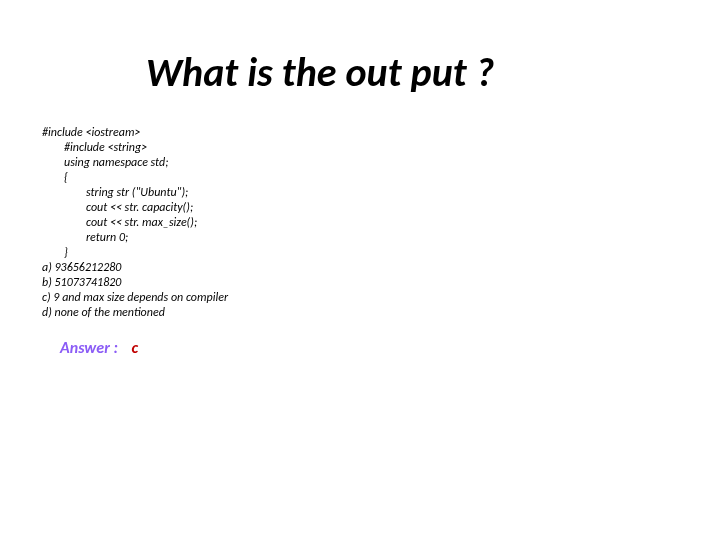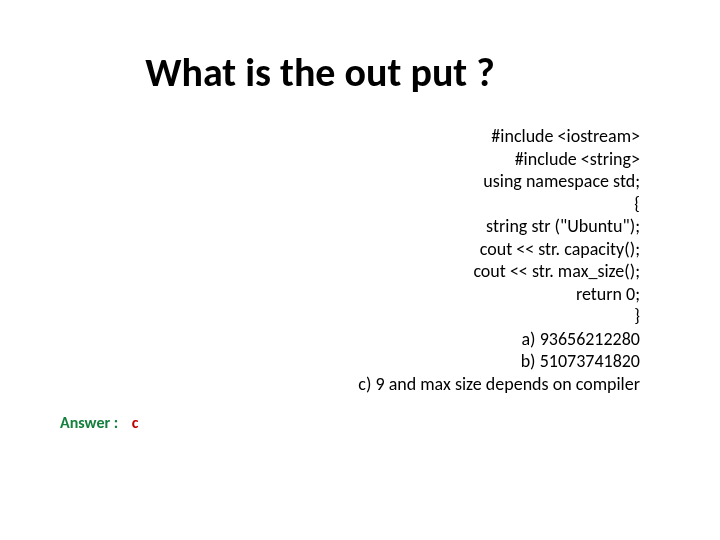--- a/index.html
+++ b/index.html
@@ -1,43 +1,42 @@
 <!DOCTYPE html>
 <html><head>
 <meta charset="utf-8">
 <style>
   * { margin: 0; padding: 0; box-sizing: border-box; }
   html, body { width: 720px; height: 540px; background: #fff; font-family: Calibri, Arial, sans-serif; }
-  .slide { width: 640px; height: 540px; position: relative; padding: 0; }
+  .slide { width: 640px; height: 540px; position: relative; padding: 0; font-style: italic; }
   .title {
     text-align: center;
     font-size: 40px;
     font-weight: 700;
     color: #000;
     padding-top: 48px;
     padding-bottom: 28px;
     letter-spacing: 0px;
   }
   .content {
     padding-left: 42px;
-    font-size: 18px;
+    font-size: 12px;
     color: #000;
     line-height: 1.25;
-    text-align: right;
   }
   .code-line { display: block; }
   .indent1 { padding-left: 22px; }
   .indent2 { padding-left: 44px; }
   .answer-row {
     padding-left: 60px;
     padding-top: 18px;
     font-size: 16px;
     font-weight: 700;
   }
-  .answer-label { color: #15803d; }
+  .answer-label { color: #8b5cf6; }
   .answer-value { color: #c00000; padding-left: 10px; }
 </style>
 </head>
 <body>
 
 <div class="slide">
   <div class="title">What is the out put ?</div>
 
   <div class="content">
     <span class="code-line">#include &lt;iostream&gt;</span>
@@ -45,19 +44,20 @@
     <span class="code-line indent1">using namespace std;</span>
     <span class="code-line indent1">{</span>
     <span class="code-line indent2">string str ("Ubuntu");</span>
     <span class="code-line indent2">cout &lt;&lt; str. capacity();</span>
     <span class="code-line indent2">cout &lt;&lt; str. max_size();</span>
     <span class="code-line indent2">return 0;</span>
     <span class="code-line indent1">}</span>
     <span class="code-line">a) 93656212280</span>
     <span class="code-line">b) 51073741820</span>
     <span class="code-line">c) 9 and max size depends on compiler</span>
+    <span class="code-line">d) none of the mentioned</span>
   </div>
 
   <div class="answer-row">
     <span class="answer-label">Answer :</span>
     <span class="answer-value">c</span>
   </div>
 </div>
 
 </body></html>

